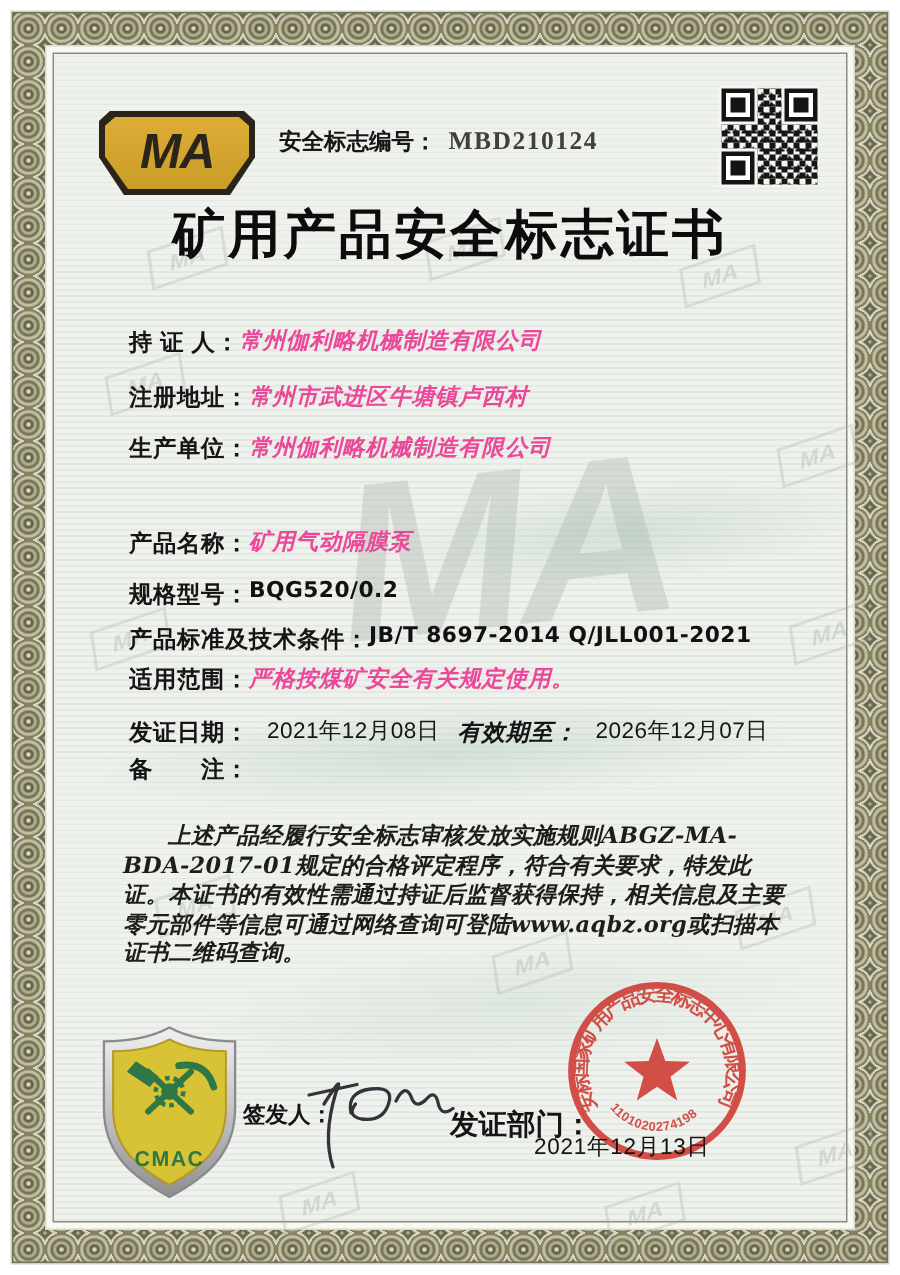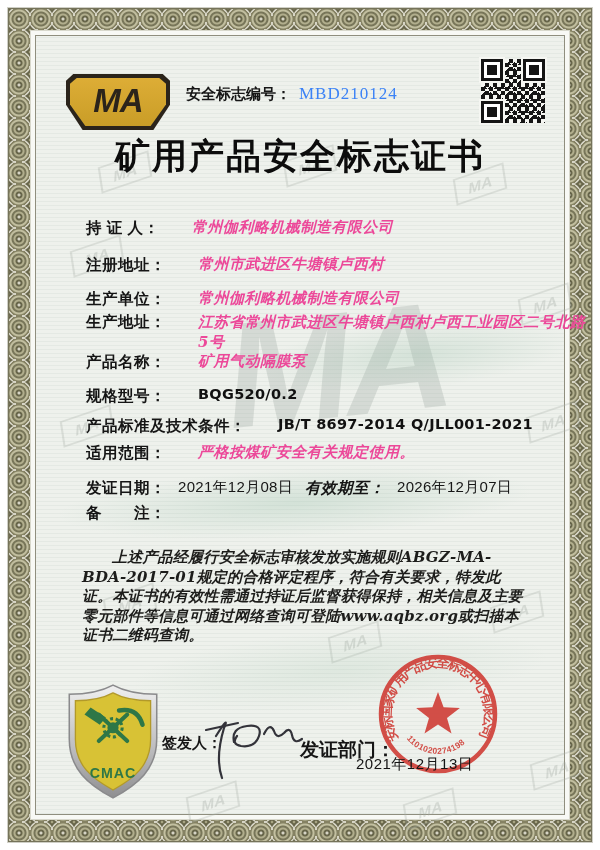--- a/index.html
+++ b/index.html
@@ -38,35 +38,35 @@
   
   .ma-badge{position:absolute;left:66px;top:74px;width:104px;height:56px;background:#2b241b;
       clip-path:polygon(7% 0%,93% 0%,100% 12%,100% 55%,84% 100%,16% 100%,0% 55%,0% 12%);}
   .ma-badge-in{position:absolute;inset:4px;background:linear-gradient(180deg,#ddad36,#c99d27);
       clip-path:polygon(7% 0%,93% 0%,100% 12%,100% 55%,84% 100%,16% 100%,0% 55%,0% 12%);
       display:flex;align-items:center;justify-content:center;}
   .ma-badge-in span{font-size:33px;font-weight:900;font-style:italic;color:#2b241b;letter-spacing:-1px;transform:translateY(-1px);}
   
   .cert-no{position:absolute;left:186px;top:84px;display:flex;align-items:baseline;gap:8px;}
   .cert-no .lbl{font-size:15px;font-weight:700;color:#161616;}
-  .cert-no .val{font-family:"Liberation Serif",serif;font-size:17px;font-weight:400;color:#3b82f6;letter-spacing:1px;}
+  .cert-no .val{font-family:"Liberation Serif",serif;font-size:17px;font-weight:700;color:#404040;letter-spacing:1px;}
   
   .qr{position:absolute;left:481px;top:59px;width:64px;height:64px;background-color:#f5f6f2;
       background-image:
         conic-gradient(#161616 25%, transparent 0 50%, #161616 0 75%, transparent 0),
         conic-gradient(transparent 35%, #161616 0 60%, transparent 0);
       background-size:8px 8px,6px 6px;}
   .qf{position:absolute;width:16px;height:16px;border:3px solid #141414;background:#fff;box-shadow:0 0 0 2px #f5f6f2;}
   .qf::after{content:"";position:absolute;inset:3px;background:#141414;}
   .qf.tl{left:0;top:0}.qf.tr{right:0;top:0}.qf.bl{left:0;bottom:0}
   
   .title{position:absolute;left:0;right:0;top:133px;text-align:center;font-family:"Liberation Serif",serif;
       font-size:35px;font-weight:800;color:#0c0c0c;letter-spacing:2px;}
   
-  .row{position:absolute;left:86px;display:flex;gap:32px;align-items:flex-start;}
+  .row{position:absolute;left:86px;display:flex;gap:0;align-items:flex-start;}
   .row .lbl{font-size:15.5px;font-weight:700;color:#151515;white-space:nowrap;letter-spacing:.5px;}
   .v-kai{font-family:"DejaVu Serif",serif;font-style:italic;font-weight:600;font-size:15px;color:#ec4899;letter-spacing:.5px;}
   .v-code{font-family:"DejaVu Sans",sans-serif;font-weight:700;font-size:14.5px;color:#111;letter-spacing:.3px;}
   .v-date{font-size:15px;font-weight:500;color:#161616;letter-spacing:.3px;}
   .r1{top:218px}.r2{top:255px}.r3{top:289px}.r4{top:312px}.r5{top:352px}
   .r6{top:386px}.r7{top:416px}.r8{top:443px}
   .r4 .v-kai{width:392px;line-height:20px;}
   .validity{top:478px;gap:12px;}
   .validity .pair2{font-style:italic;}
   .remark{top:503px;}
@@ -128,24 +128,20 @@
     <span class="v-kai">常州伽利略机械制造有限公司</span>
   </div>
   <div class="row r2">
     <span class="lbl">注册地址：</span>
     <span class="v-kai">常州市武进区牛塘镇卢西村</span>
   </div>
   <div class="row r3">
     <span class="lbl">生产单位：</span>
     <span class="v-kai">常州伽利略机械制造有限公司</span>
   </div>
-  <div class="row r4">
-    <span class="lbl">生产地址：</span>
-    <span class="v-kai">江苏省常州市武进区牛塘镇卢西村卢西工业园区二号北路5号</span>
-  </div>
   <div class="row r5">
     <span class="lbl">产品名称：</span>
     <span class="v-kai">矿用气动隔膜泵</span>
   </div>
   <div class="row r6">
     <span class="lbl">规格型号：</span>
     <span class="v-code">BQG520/0.2</span>
   </div>
   <div class="row r7">
     <span class="lbl">产品标准及技术条件：</span>

